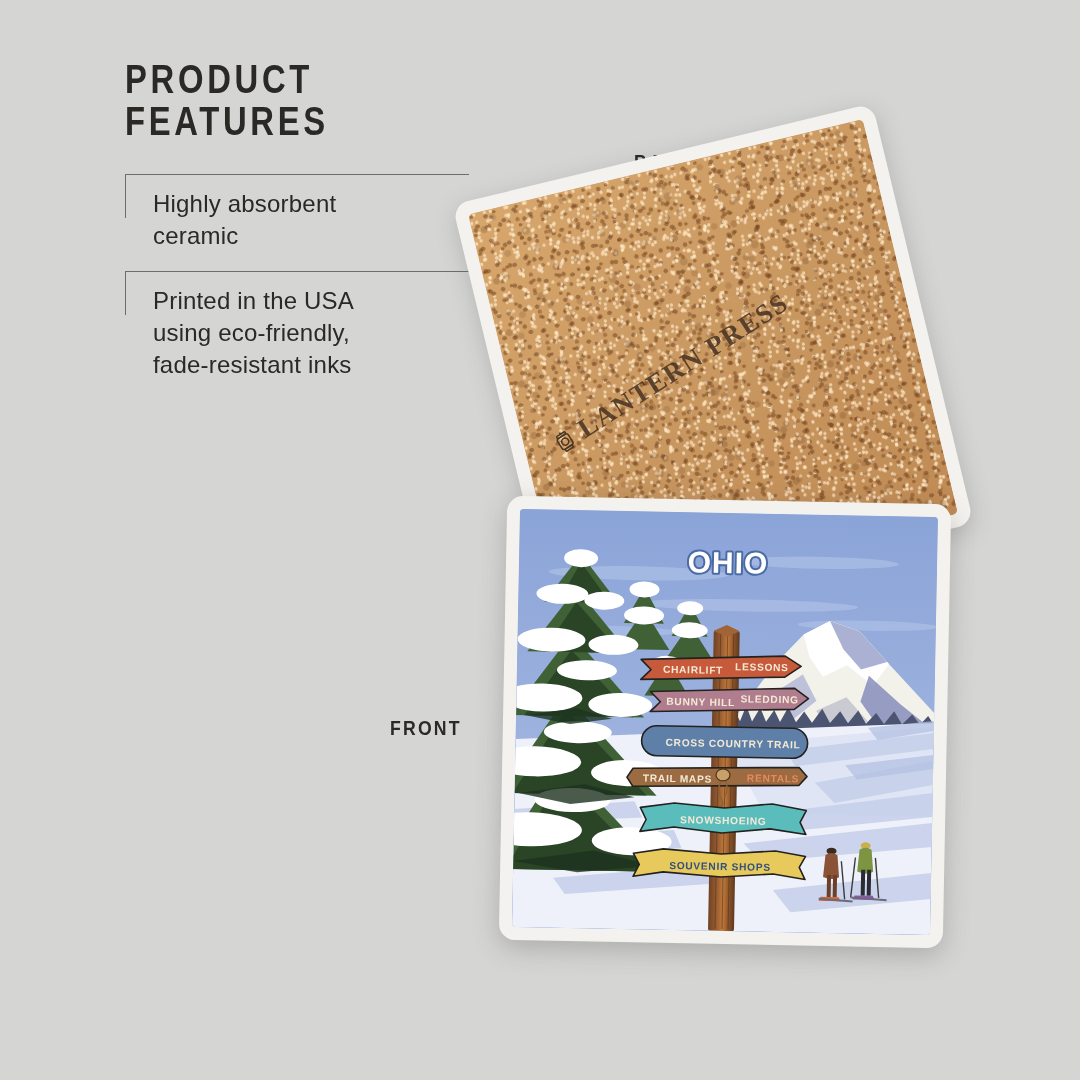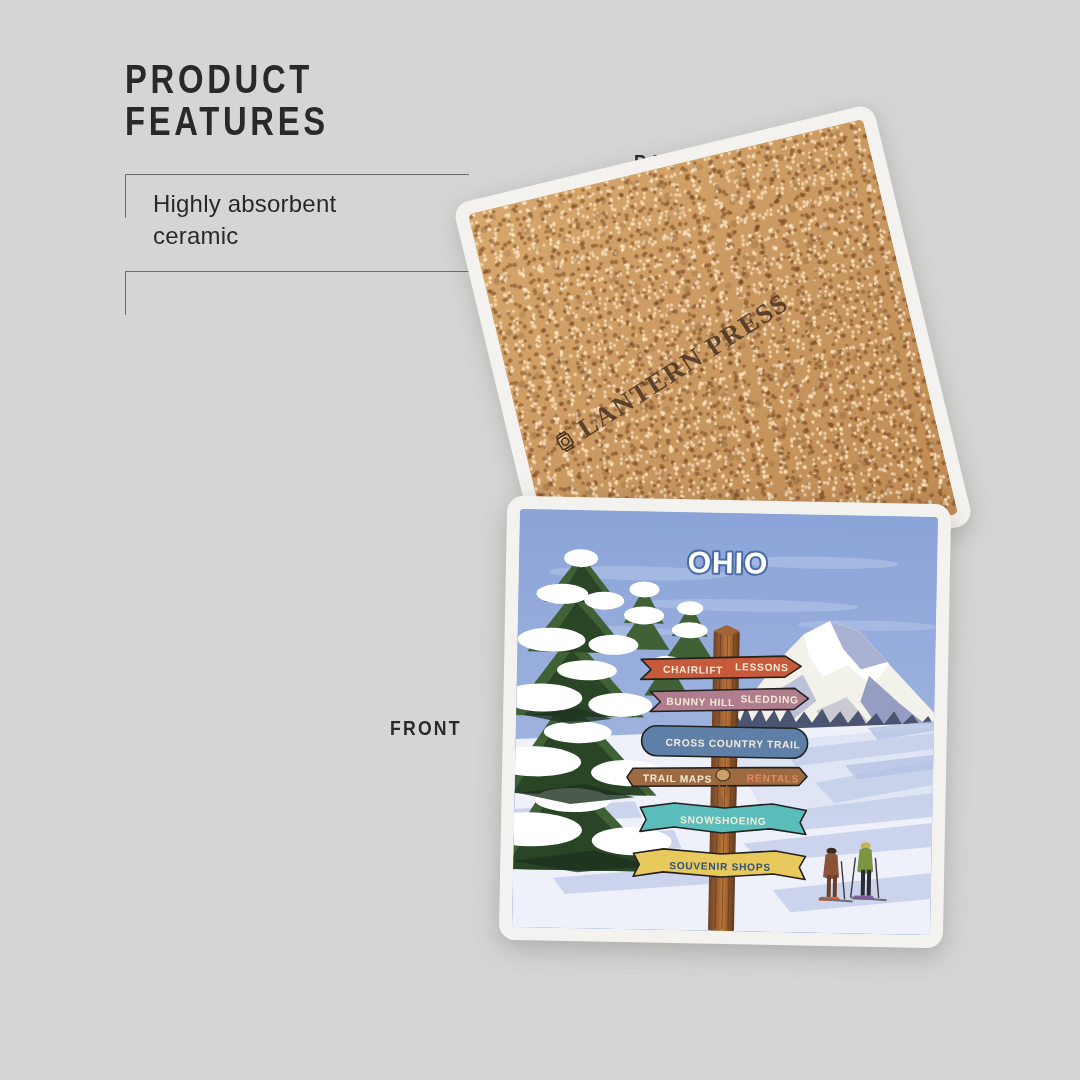--- a/index.html
+++ b/index.html
@@ -136,20 +136,23 @@
     <div class="feat-list">
       <div class="feat">
         <span class="rule"></span>
         <span class="tick"></span>
         <div class="txt">Highly absorbent
 ceramic</div>
       </div>
       <div class="feat">
         <span class="rule"></span>
         <span class="tick"></span>
+        <div class="txt">Printed in the USA
+using eco-friendly,
+fade-resistant inks</div>
       </div>
     </div>
   </section>
 
   <div class="callout" id="label-back">BACK</div>
   <div class="callout" id="label-front">FRONT</div>
 
   <div class="coaster" id="coaster-back">
     <div class="cork">
       <div class="brand">

